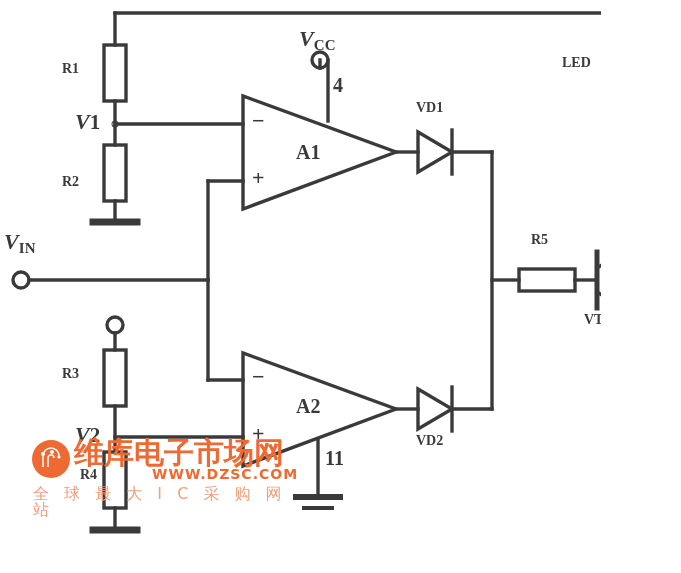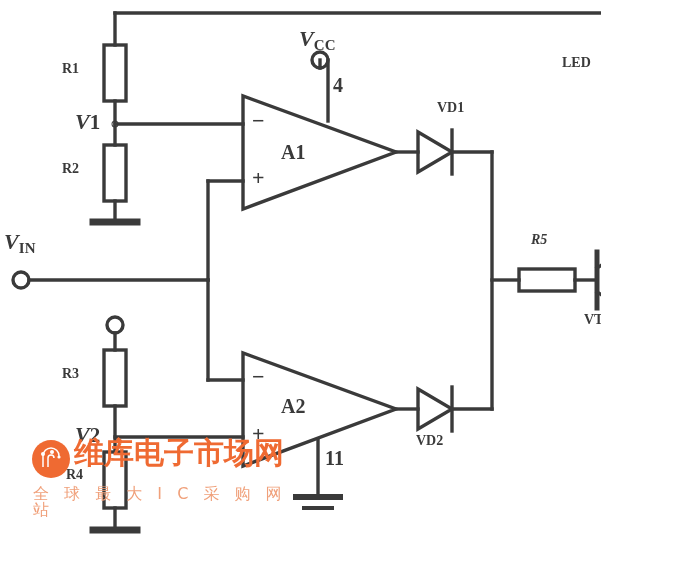--- a/index.html
+++ b/index.html
@@ -30,21 +30,21 @@
     color: #3a3a3a;
     font-family: "Liberation Serif", "DejaVu Serif", serif;
     font-weight: bold;
     white-space: nowrap;
     line-height: 1;
     user-select: none;
   }
   .lbl-ref { font-size: 14px; }
   .lbl-pin { font-size: 20px; }
   .lbl-sign { font-size: 22px; font-weight: bold; }
-  .lbl-amp { font-size: 20px; }
+  .lbl-amp { font-size: 20px; margin-left: 15px; }
   .lbl-v {
     font-style: italic;
     font-size: 22px;
   }
   .lbl-v .sub {
     font-style: normal;
     font-size: 15px;
     vertical-align: -0.25em;
     letter-spacing: 0.3px;
   }
@@ -207,27 +207,27 @@
 
     </g>
   </svg>
 
   <div class="lbl lbl-v" style="left:299px; top:28px;"><span>V</span><span class="sub">CC</span></div>
   <div class="lbl lbl-v" style="left:4px; top:231px;text-align:right;"><span>V</span><span class="sub">IN</span></div>
   <div class="lbl lbl-v" style="left:75px; top:111px;"><span>V</span><span class="num">1</span></div>
   <div class="lbl lbl-v" style="left:75px; top:424px;"><span>V</span><span class="num">2</span></div>
 
   <div class="lbl lbl-ref" style="left:62px; top:62px;">R1</div>
-  <div class="lbl lbl-ref" style="left:62px; top:162px;">R2</div>
+  <div class="lbl lbl-ref" style="left:62px; top:175px;">R2</div>
   <div class="lbl lbl-ref" style="left:62px; top:367px;">R3</div>
-  <div class="lbl lbl-ref" style="left:66px; top:468px;">R4</div>
-  <div class="lbl lbl-ref" style="left:531px; top:233px;font-style:italic;">R5</div>
+  <div class="lbl lbl-ref" style="left:80px; top:468px;">R4</div>
+  <div class="lbl lbl-ref" style="left:531px; top:233px;">R5</div>
   <div class="lbl lbl-ref" style="left:654px; top:165px;font-family:Liberation Serif, serif;">R6</div>
 
-  <div class="lbl lbl-ref" style="left:416px; top:101px;margin-left:21px;">VD1</div>
+  <div class="lbl lbl-ref" style="left:416px; top:101px;">VD1</div>
   <div class="lbl lbl-ref" style="left:416px; top:434px;">VD2</div>
   <div class="lbl lbl-ref" style="left:562px; top:56px;">LED</div>
   <div class="lbl lbl-ref" style="left:584px; top:313px;">VT</div>
 
   <div class="lbl lbl-amp" style="left:281px; top:142px;">A1</div>
   <div class="lbl lbl-amp" style="left:281px; top:396px;">A2</div>
   <div class="lbl lbl-pin" style="left:333px; top:75px;">4</div>
   <div class="lbl lbl-pin" style="left:325px; top:428px;margin-top:20px;">11</div>
 
   <div class="lbl lbl-sign" style="left:252px; top:110px;">−</div>
@@ -241,16 +241,17 @@
         <g stroke="#ffffff" stroke-width="1.5" fill="none">
           <path d="M4 20 L4 9 A8 8 0 0 1 20 9"></path>
           <path d="M9 20 L9 11 A3 3 0 0 1 15 11"></path>
         </g>
         <circle cx="4" cy="7" r="2" fill="#ffffff"></circle>
         <circle cx="13" cy="5" r="2" fill="#ffffff"></circle>
         <circle cx="20" cy="10" r="1.6" fill="#ffffff"></circle>
       </svg>
     </div>
     <div class="wm-cn-big">维库电子市场网</div>
+    <div class="wm-url">WWW.DZSC.COM</div>
     <div class="wm-cn-small">全 球 最 大 I C 采 购 网 站</div>
   </div>
 
 </div>
 
 </body></html>

